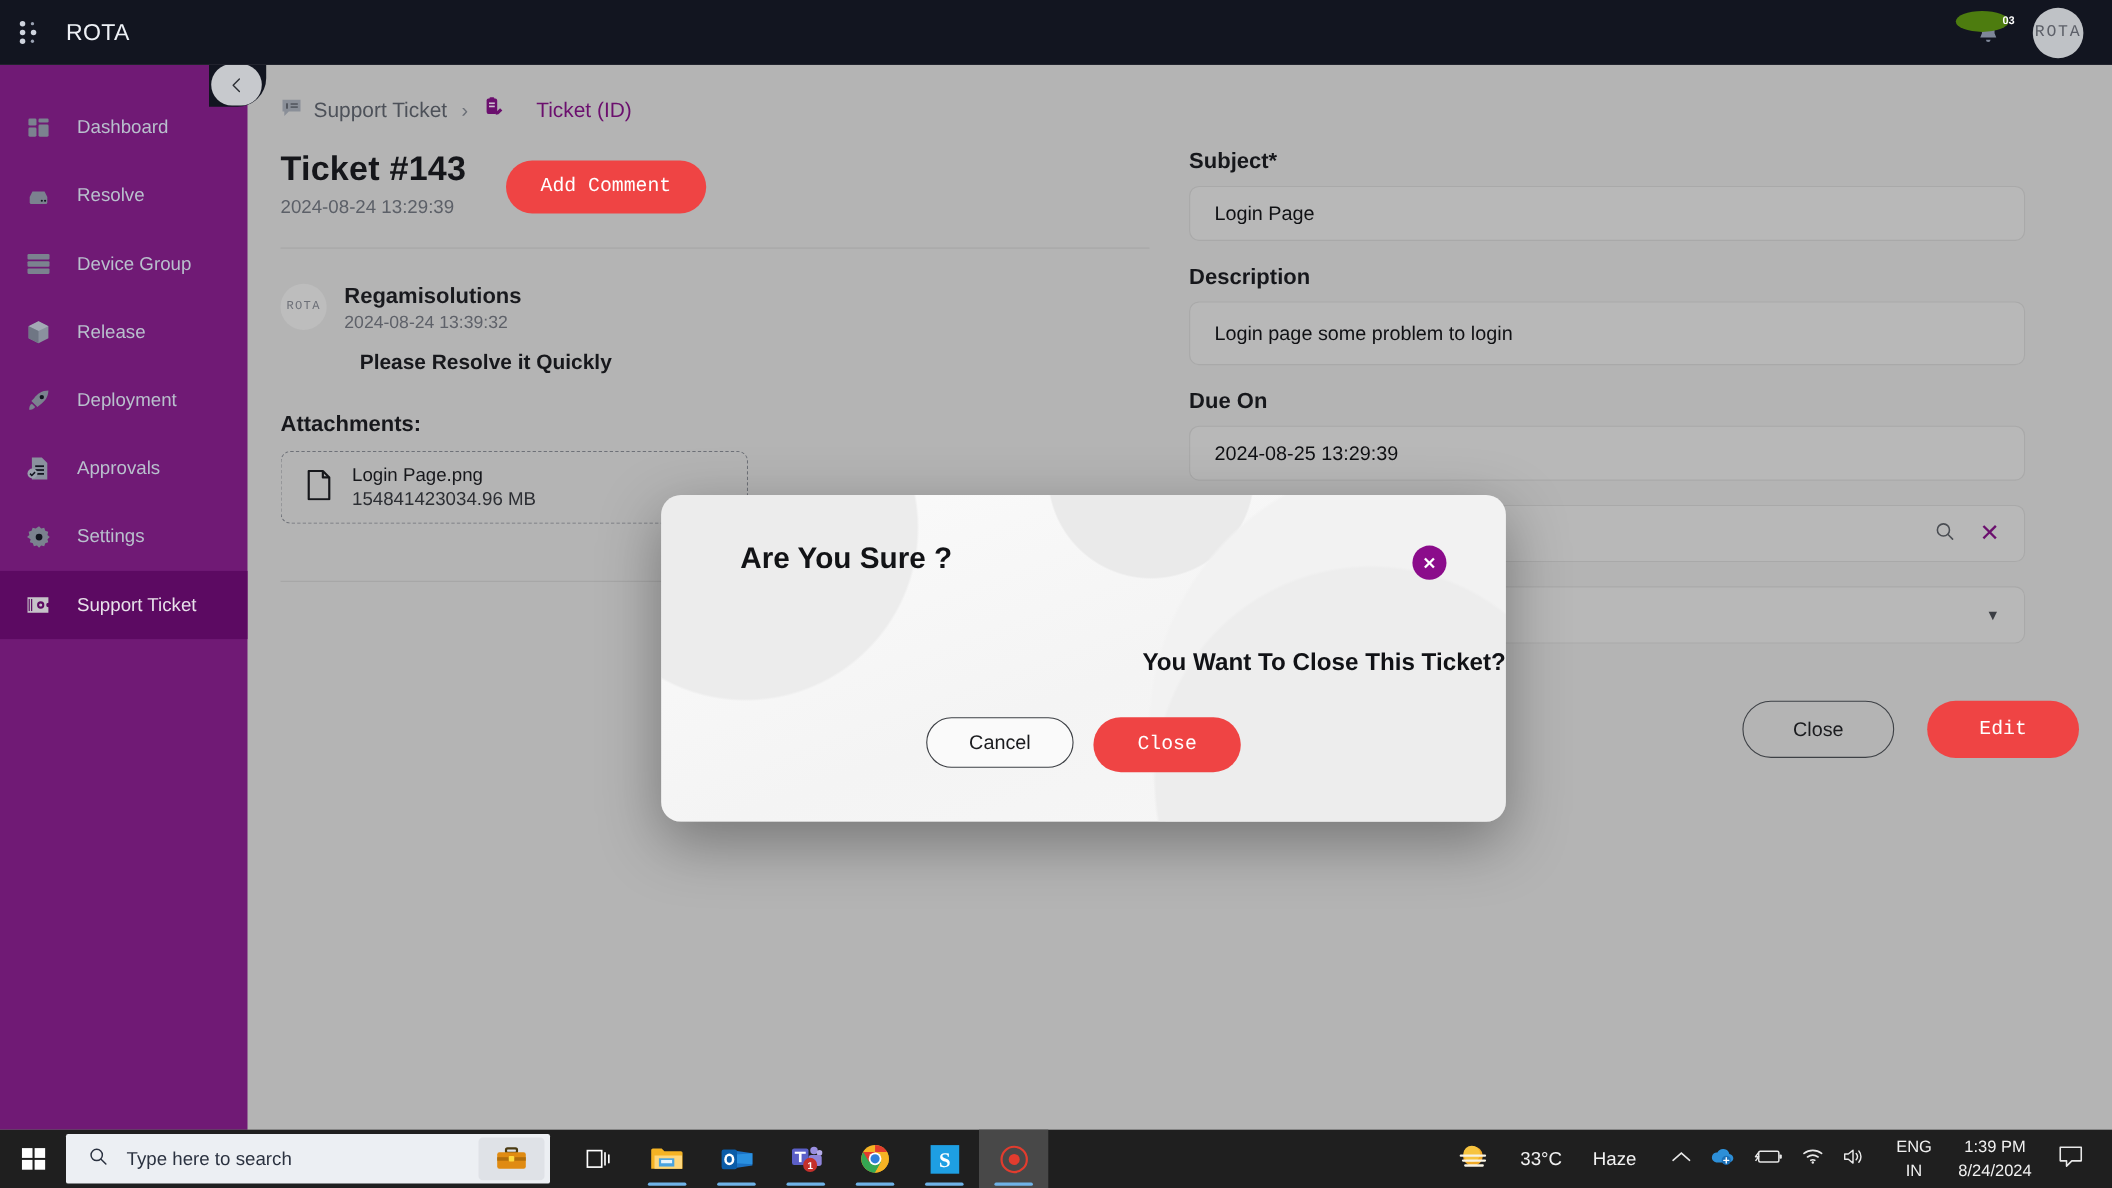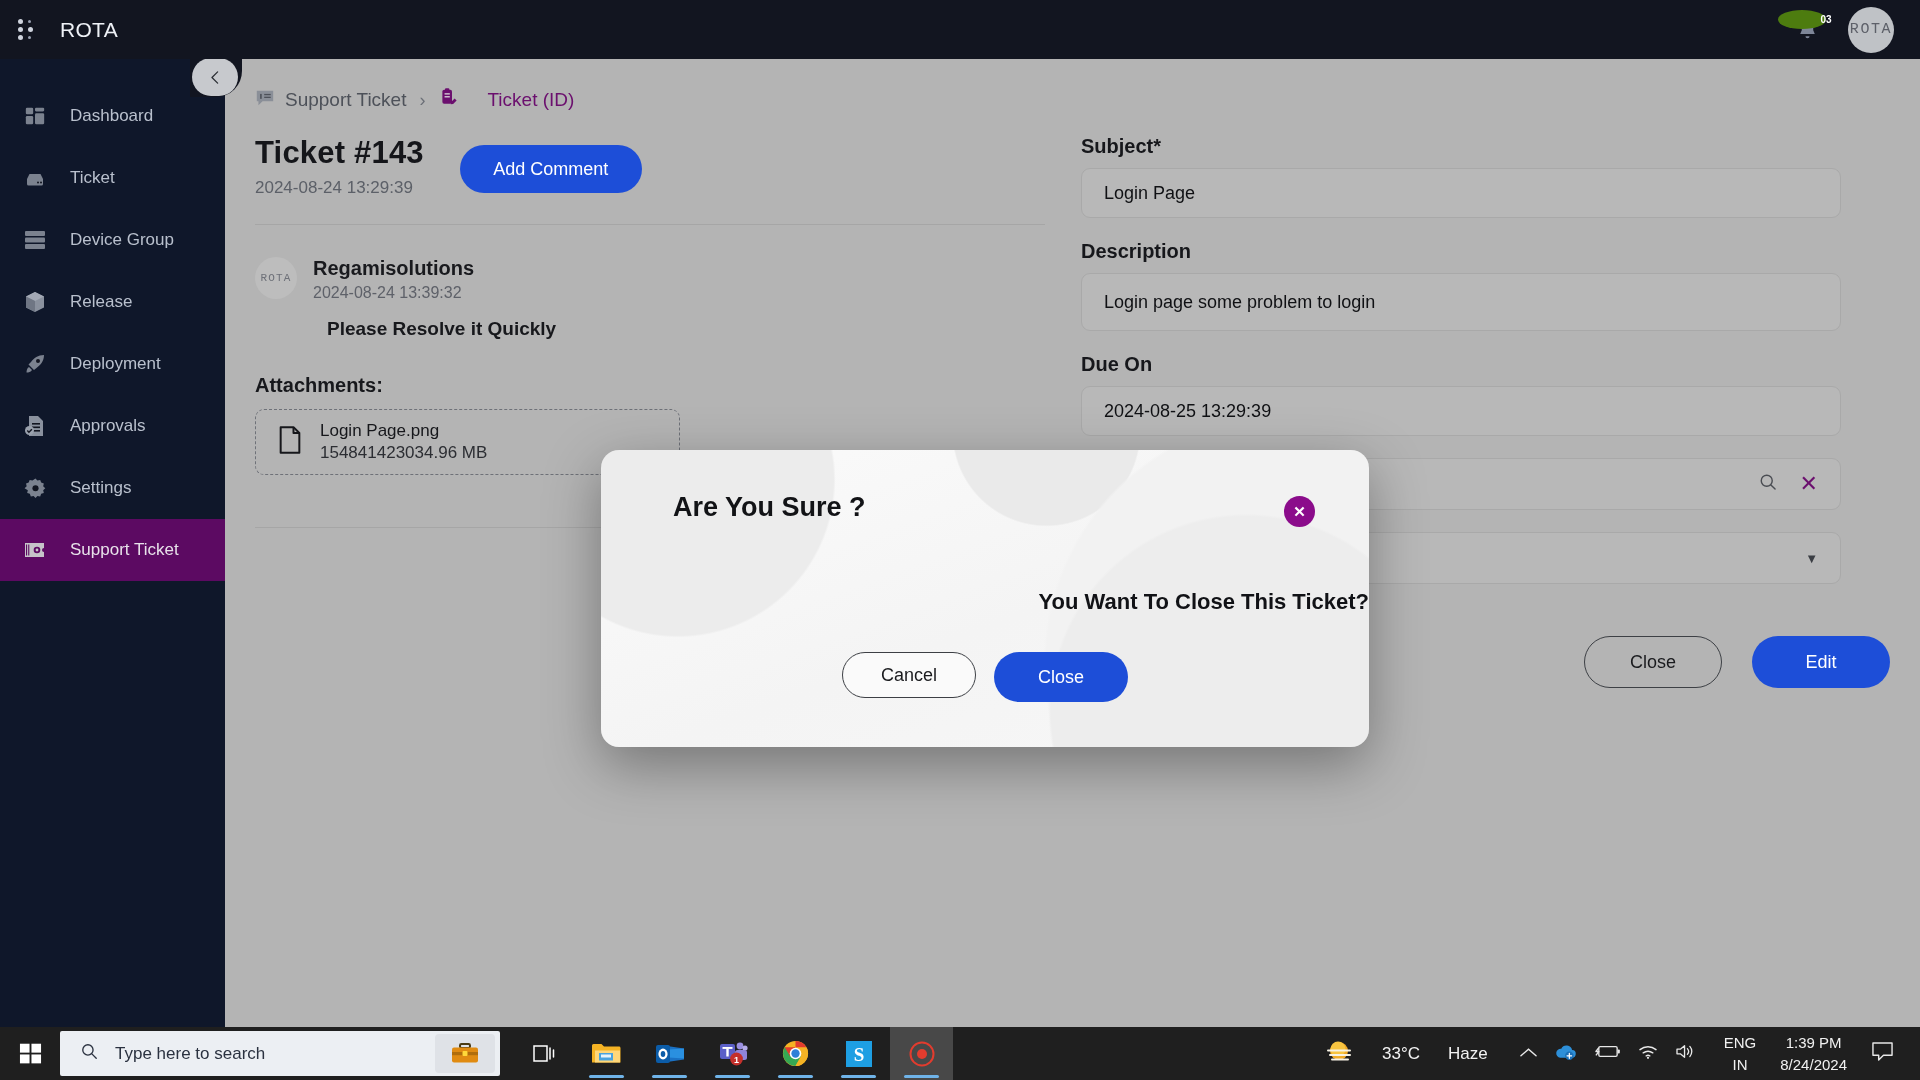--- a/index.html
+++ b/index.html
@@ -33,21 +33,21 @@
   .avatar {
     width: 46px; height: 46px; border-radius: 50%; background: #bfc2c6;
     display: flex; align-items: center; justify-content: center;
     color: #5d6069; font-size: 15px; letter-spacing: 1.6px;
     font-family: "Liberation Mono", monospace;
   }
 
   
   .sidebar {
     position: absolute; left: 0; top: 59px; width: 225px; height: 968px;
-    background: #0f172a; z-index: 25;
+    background: #701a75; z-index: 25;
   }
   .nav-item {
     display: flex; align-items: center; height: 62px; padding-left: 22px;
     color: #b9c0cd; font-size: 17px; cursor: pointer; gap: 22px;
   }
   .nav-item.active { background: #5c0a62; color: #e8e2ea; }
   .nav-icon { width: 26px; height: 26px; display: flex; align-items: center; justify-content: center; flex-shrink: 0; }
   .nav-spacer { height: 26px; }
   .collapse-btn {
     position: absolute; left: 190px; top: 59px; width: 52px; height: 38px;
@@ -76,21 +76,21 @@
   .pane-right { width: 760px; }
 
   .ticket-head { display: flex; align-items: flex-start; gap: 36px; }
   .ticket-title { font-size: 31px; font-weight: bold; color: #15161a; letter-spacing: .2px; }
   .ticket-date { font-size: 17px; color: #5c6068; margin-top: 7px; }
   .btn {
     border-radius: 26px; font-size: 18px; cursor: pointer; border: none;
     display: inline-flex; align-items: center; justify-content: center;
     font-family: "Liberation Sans", sans-serif;
   }
-  .btn-dark { background: #1d4ed8; color: #ffffff; }
+  .btn-dark { background: #ef4444; color: #ffffff; font-family: Liberation Mono, monospace; }
   .btn-outline { background: transparent; color: #1a1b1e; border: 1px solid #3d4045; }
   .add-comment { width: 182px; height: 48px; margin-top: 10px; }
   .hr { height: 1px; background: #a6a6a6; margin: 26px 0 0 0; }
 
   .comment-row { display: flex; gap: 16px; margin-top: 32px; }
   .comment-av {
     width: 42px; height: 42px; border-radius: 50%; background: #bdbdbd;
     display: flex; align-items: center; justify-content: center;
     color: #6d7078; font-size: 11px; letter-spacing: 1.2px;
     font-family: "Liberation Mono", monospace; flex-shrink: 0;
@@ -244,21 +244,21 @@
     </div>
 
     <div class="nav-item">
       <span class="nav-icon">
         <svg width="24" height="24" viewBox="0 0 24 24">
             <path d="M4 13l2.5-5h11L20 13v5a1.5 1.5 0 0 1-1.5 1.5h-13A1.5 1.5 0 0 1 4 18z" fill="#7b828f"></path>
             <circle cx="15" cy="16.5" r="1" fill="#121520"></circle>
             <circle cx="18" cy="16.5" r="1" fill="#121520"></circle>
           </svg>
       </span>
-      <span>Ticket</span>
+      <span>Resolve</span>
     </div>
 
     <div class="nav-item">
       <span class="nav-icon">
         <svg width="24" height="22" viewBox="0 0 24 22">
             <rect x="2" y="2" width="20" height="5" rx="1" fill="#7b828f"></rect>
             <rect x="2" y="8.5" width="20" height="5" rx="1" fill="#7b828f"></rect>
             <rect x="2" y="15" width="20" height="5" rx="1" fill="#7b828f"></rect>
           </svg>
       </span>

